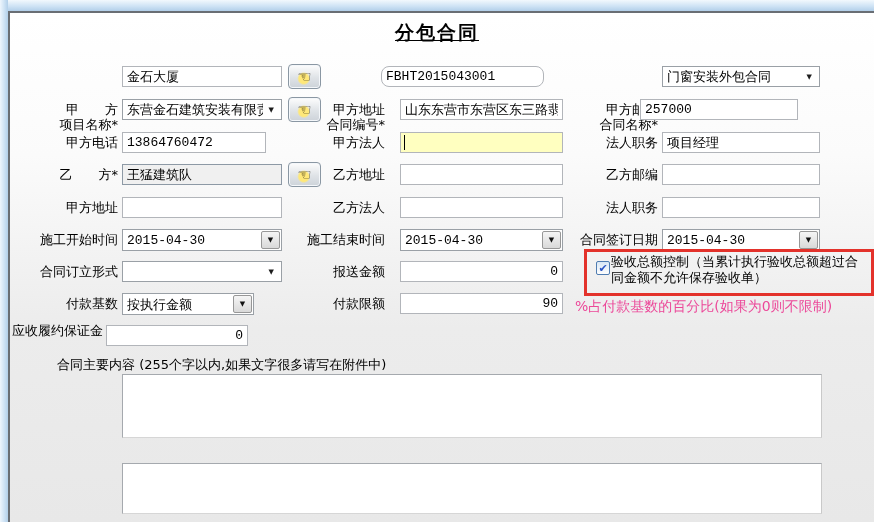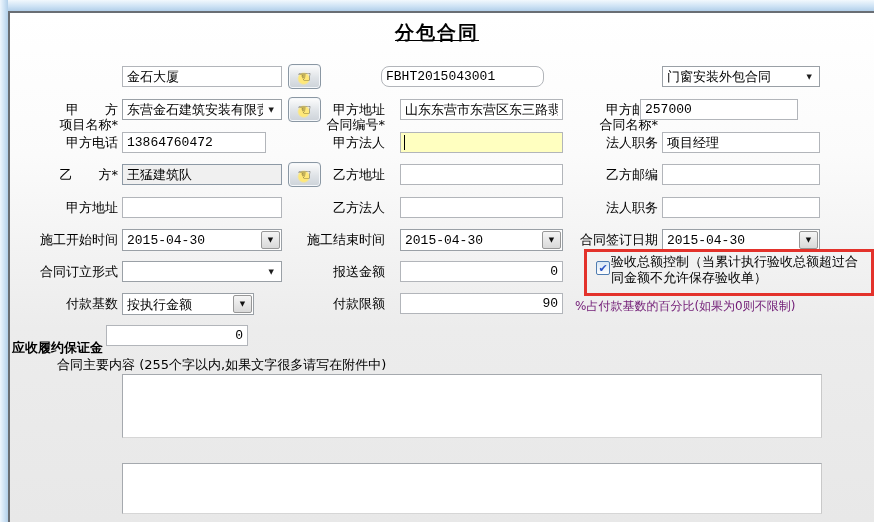--- a/index.html
+++ b/index.html
@@ -12,21 +12,21 @@
     background:linear-gradient(90deg,#eef6fd 0%,#cde2f4 55%,#b2cfe9 100%);}
   #content{position:absolute;left:8px;top:11px;right:0;bottom:0;
     border-left:2px solid #696e74;border-top:2px solid #696e74;
     background:linear-gradient(180deg,#ffffff 0%,#fbfbfb 28%,#ececec 62%,#e8e8e8 100%);}
   #title{position:absolute;left:11px;top:20px;width:852px;text-align:center;
     font-size:19px;font-weight:bold;text-decoration:underline;letter-spacing:2px;}
   .lbl{position:absolute;white-space:nowrap;line-height:16px;}
   
   .c1{right:756px;} .c2{right:489px;text-align:center;} .c3{right:216px;}
   .r1{top:69px;margin-top:48px;} .r2{top:102px;} .r3{top:135px;} .r4{top:167px;} .r5{top:200px;}
-  .r6{top:232px;} .r7{top:264px;} .r8{top:296px;} .r9{top:340px;font-weight:bold;}
+  .r6{top:232px;} .r7{top:264px;} .r8{top:296px;} .r9{top:323px;}
   .in{position:absolute;height:21px;box-sizing:border-box;border:1px solid #b2b5ba;
     background:#fff;padding:1px 4px;font-size:13px;color:#000;
     font-family:"DejaVu Sans","Liberation Sans",sans-serif;}
   .mono{font-family:"Liberation Mono","DejaVu Sans Mono",monospace;font-size:13px;}
   .num{text-align:right;}
   
   .combo{position:absolute;height:21px;box-sizing:border-box;border:1px solid #9aa0a6;
     background:#fff;cursor:default;}
   .cval{position:absolute;left:4px;top:2px;right:18px;overflow:hidden;white-space:nowrap;line-height:16px;}
   .carr{position:absolute;right:7px;top:6px;font-size:7px;color:#1c1c1c;line-height:8px;}
@@ -50,21 +50,21 @@
     background:radial-gradient(circle at 45% 60%,#ffe878 0 38%,rgba(255,232,120,0) 52%);}
   .hb1{left:288px;top:64px;} .hb2{left:288px;top:97px;} .hb4{left:288px;top:162px;}
   
   #redbox{position:absolute;left:584px;top:249px;width:290px;height:47px;box-sizing:border-box;
     border:3px solid #e3322b;}
   #cb{position:absolute;left:596px;top:261px;width:14px;height:14px;box-sizing:border-box;
     border:1px solid #4f7cb1;border-radius:2px;background:linear-gradient(180deg,#d9e7f5,#fdfdfd);
     display:flex;align-items:center;justify-content:center;cursor:pointer;}
   .cbmark{font-size:11px;line-height:11px;color:#2c55c4;font-weight:bold;}
   #cbtext{position:absolute;left:611px;top:254px;width:248px;line-height:16px;font-size:13px;}
-  #pctnote{position:absolute;left:575px;top:298px;font-size:12px;color:#701a75;white-space:nowrap;}
+  #pctnote{position:absolute;left:575px;top:298px;font-size:14px;color:#ec4899;white-space:nowrap;}
   #depnote{position:absolute;left:257px;top:327px;font-size:13px;color:#8b0000;white-space:nowrap;}
   
   #talbl1{position:absolute;left:57px;top:357px;}
   #talbl2{position:absolute;left:65px;top:446px;}
   .ta{position:absolute;left:122px;width:700px;box-sizing:border-box;resize:none;
     border:1px solid #a5a9ae;border-bottom-color:#d6d6d6;border-right-color:#c9c9c9;
     background:#fff;font-family:"DejaVu Sans","Liberation Sans",sans-serif;font-size:13px;padding:2px 4px;}
   #ta1{top:374px;height:64px;}
   #ta2{top:463px;height:51px;}
   

